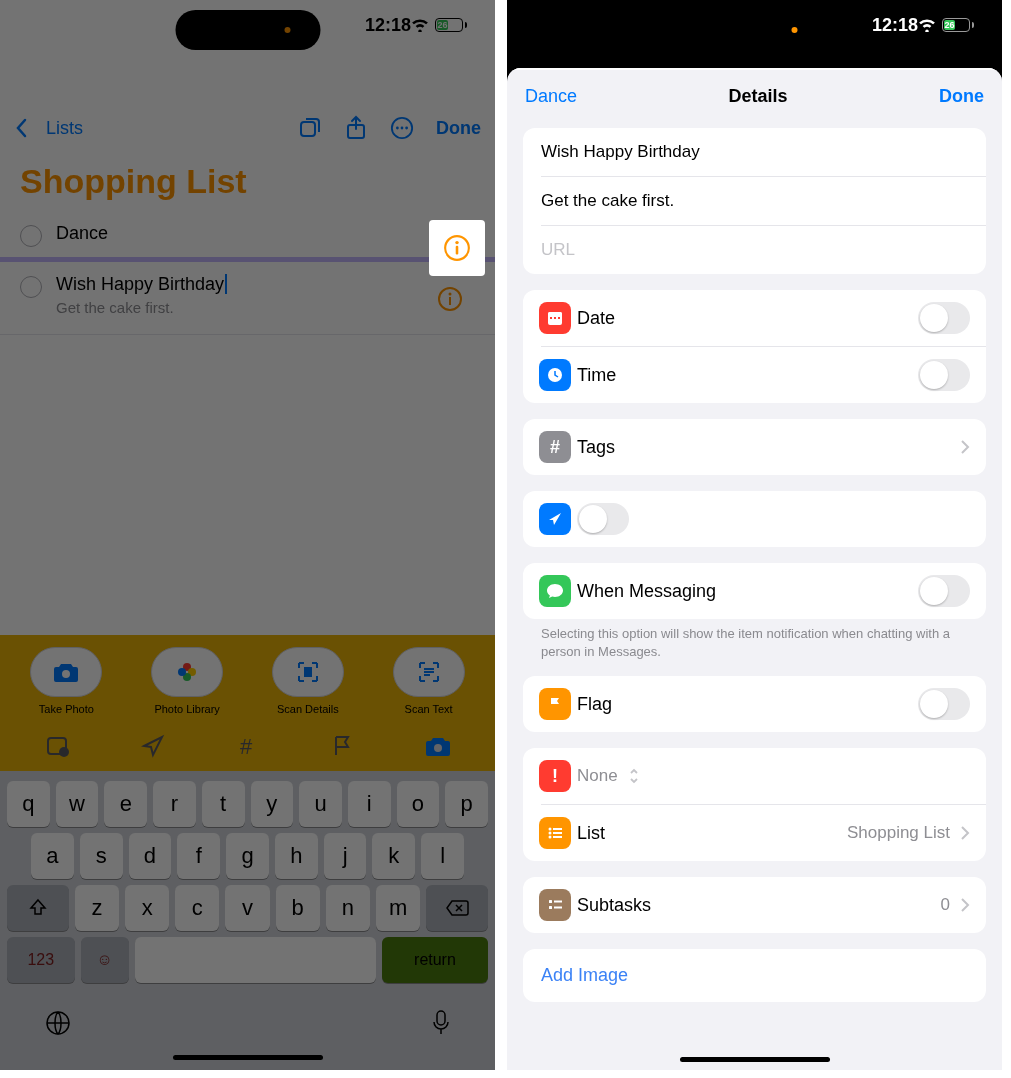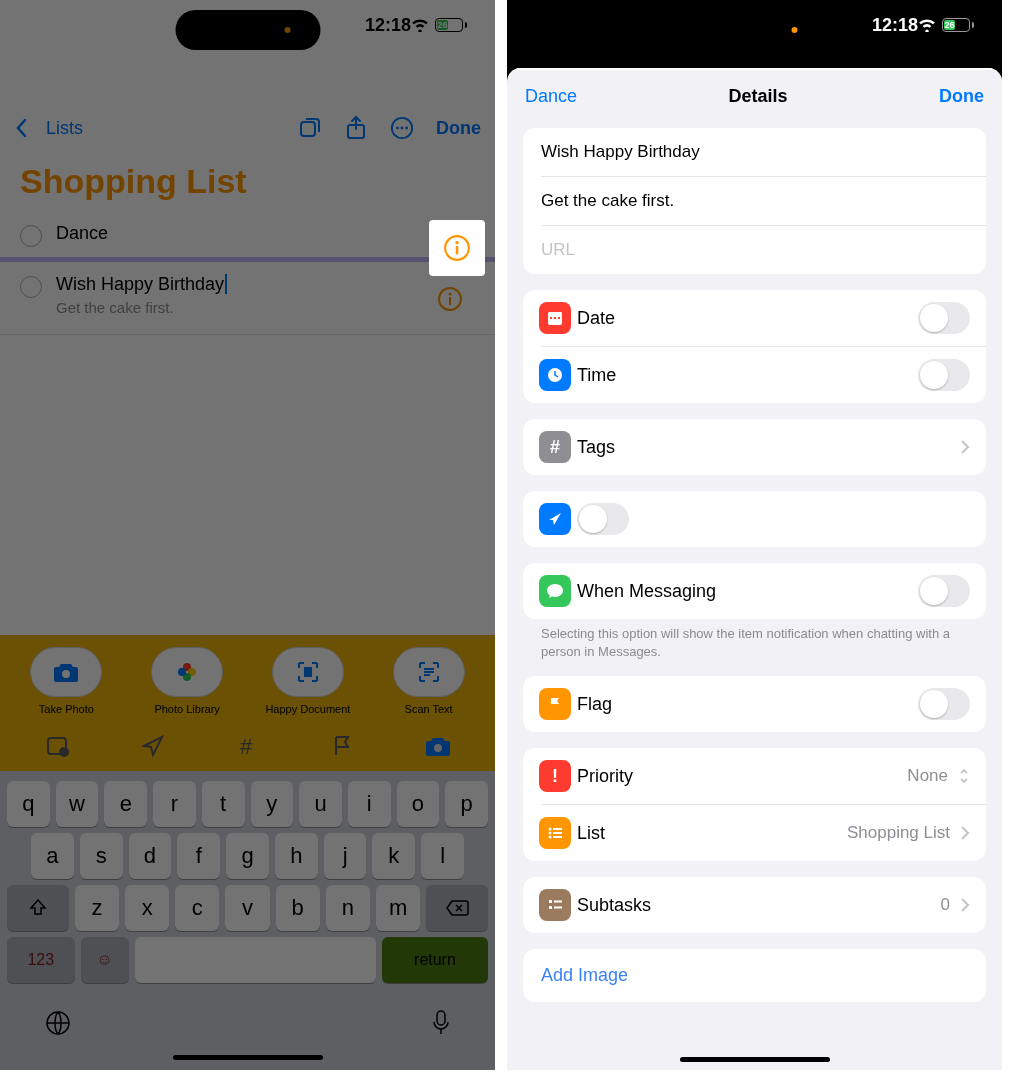--- a/index.html
+++ b/index.html
@@ -216,21 +216,21 @@
               </div>
             <div class="lbl">Photo Library</div>
           </div>
           <div class="cam-opt">
             <div class="pill">
                 <svg width="24" height="24" viewBox="0 0 24 24">
                   <path d="M3 3h5M3 3v5M21 3h-5M21 3v5M3 21h5M3 21v-5M21 21h-5M21 21v-5" stroke="#007aff" stroke-width="2" fill="none"></path>
                   <rect x="8" y="7" width="8" height="10" fill="#007aff"></rect>
                 </svg>
               </div>
-            <div class="lbl">Happy Document</div>
+            <div class="lbl">Scan Details</div>
           </div>
           <div class="cam-opt">
             <div class="pill">
                 <svg width="24" height="24" viewBox="0 0 24 24">
                   <path d="M3 3h5M3 3v5M21 3h-5M21 3v5M3 21h5M3 21v-5M21 21h-5M21 21v-5" stroke="#007aff" stroke-width="2" fill="none"></path>
                   <path d="M7 9h10M7 12h10M7 15h6" stroke="#007aff" stroke-width="2"></path>
                 </svg>
               </div>
             <div class="lbl">Scan Text</div>
           </div>
@@ -447,21 +447,20 @@
             <span class="label">Flag</span>
             <span class="toggle"></span>
           </div>
         </div>
 
         <div class="card">
           <div class="row">
             <span class="sq bg-red">
                 <span style="color:#fff;font-weight:800;font-size:18px;">!</span>
               </span>
-            <span class="label">Priority</span>
             <span class="value">None</span>
             <svg width="12" height="18" viewBox="0 0 12 18" class="chev">
                 <path d="M3 6l3-3 3 3M3 12l3 3 3-3" stroke="#c4c4c8" stroke-width="1.8" fill="none"></path>
               </svg>
           </div>
           <div class="divider"></div>
           <div class="row">
             <span class="sq bg-orange">
                 <svg width="16" height="14" viewBox="0 0 16 14">
                   <circle cx="3" cy="3" r="1.5" fill="#fff"></circle>

